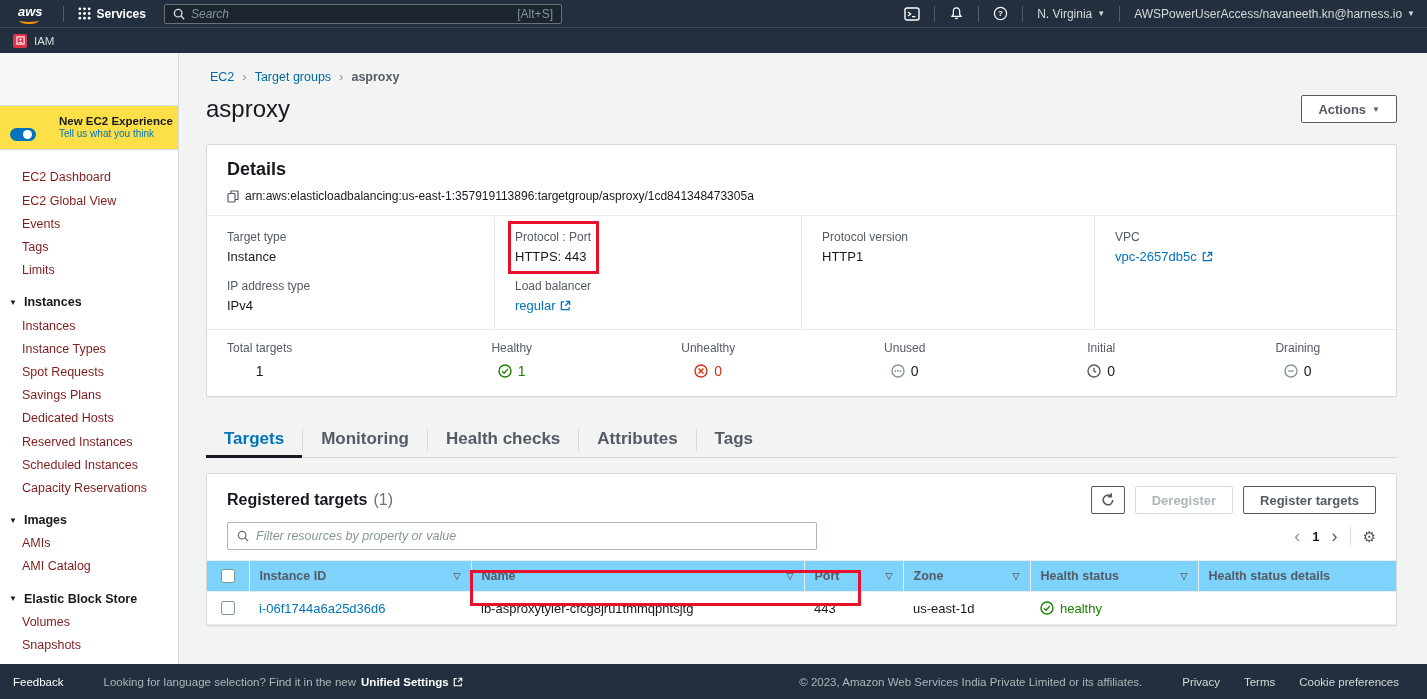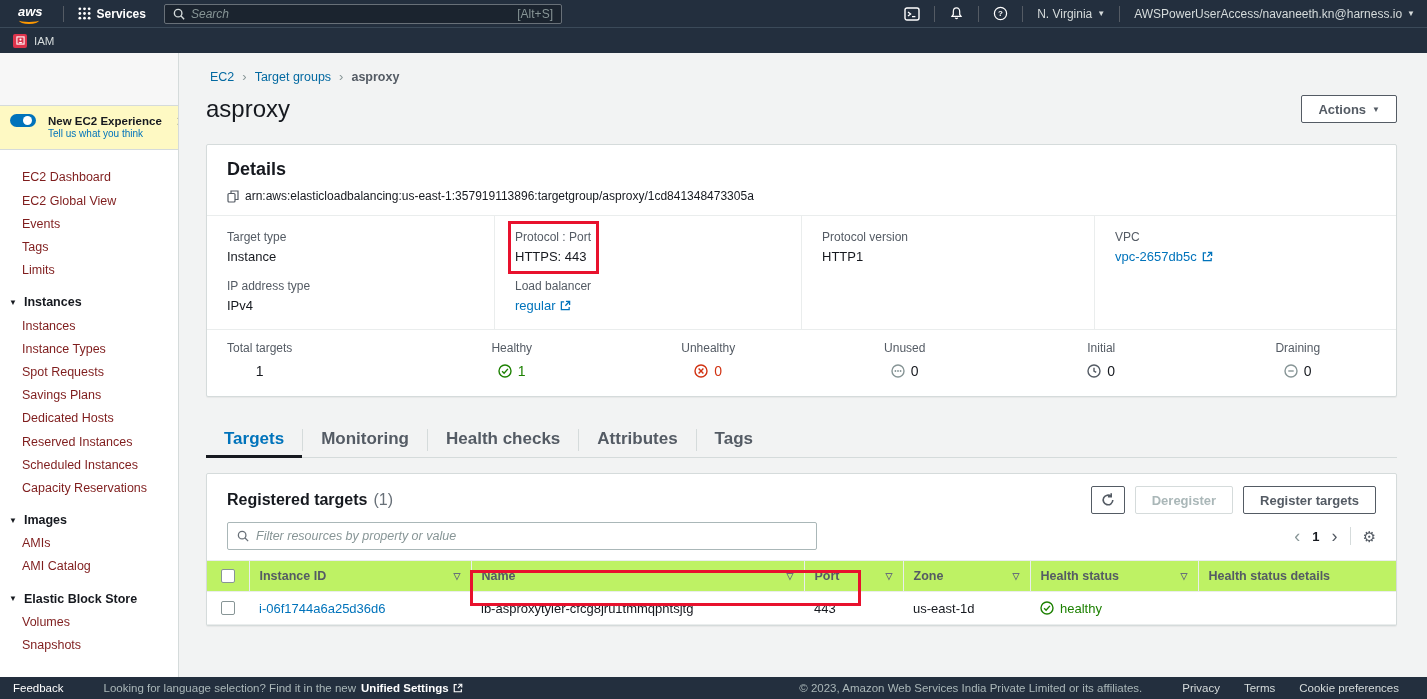--- a/index.html
+++ b/index.html
@@ -22,21 +22,21 @@
   .tb-text { color:#d5dbdb; font-size:12px; cursor:pointer; display:flex; align-items:center; gap:5px; white-space:nowrap; }
   .caret { font-size:8px; color:#d5dbdb; }
 
   .favbar { position:absolute; top:27px; left:0; width:1427px; height:26px; background:#232f3e; border-top:1px solid #3b4a59; display:flex; align-items:center; padding:0 13px; z-index:30; }
   .fav-item { display:flex; align-items:center; gap:7px; color:#d5dbdb; font-size:11.5px; cursor:pointer; }
   .iam-ic { width:14px; height:14px; background:#dd344c; border-radius:2px; display:flex; align-items:center; justify-content:center; }
 
   
   .sidebar { position:absolute; top:53px; left:0; width:179px; bottom:21px; background:#fff; border-right:1px solid #d5dbdb; overflow:hidden; z-index:10; }
   .side-gray { height:52px; background:#f7f7f7; }
-  .exp-box { background:#fef9c3; border-top:1px solid #d5dbdb; border-bottom:1px solid #d5dbdb; padding:8px 10px; display:flex; align-items:flex-start; gap:12px; }
+  .exp-box { background:#fde047; border-top:1px solid #d5dbdb; border-bottom:1px solid #d5dbdb; padding:8px 10px; display:flex; align-items:flex-end; gap:23px; }
   .toggle { width:26px; height:13px; background:#0073bb; border-radius:7px; position:relative; flex:none; cursor:pointer; }
   .toggle .knob { position:absolute; top:2px; left:13px; width:9px; height:9px; background:#fff; border-radius:50%; }
   .exp-text { line-height:1.25; }
   .exp-title { font-size:11.5px; font-weight:700; color:#16191f; white-space:nowrap; }
   .exp-sub { font-size:10px; color:#0073bb; cursor:pointer; }
   .exp-close { margin-left:auto; color:#545b64; font-size:13px; cursor:pointer; padding:0 2px; }
   .nav { padding:16px 0 0 0; }
   .nav-item { font-size:12.5px; color:#7f1d1d; padding:4.6px 8px 4.6px 22px; cursor:pointer; white-space:nowrap; }
   .nav-header { display:flex; align-items:center; gap:7px; font-size:12.5px; font-weight:700; color:#16191f; padding:4.6px 8px 4.6px 9px; margin-top:9px; cursor:pointer; white-space:nowrap; }
   .nav-header .tri { font-size:8px; color:#16191f; }
@@ -94,36 +94,36 @@
   .filterbox input { flex:1; border:none; outline:none; font-size:12.5px; font-family:"Liberation Sans",sans-serif; color:#16191f; }
   .filterbox input::placeholder { color:#879596; font-style:italic; }
   .pager { margin-left:auto; display:flex; align-items:center; gap:12px; }
   .pg-chev { font-size:18px; color:#879596; cursor:pointer; line-height:1; }
   .pg-chev.on { color:#545b64; }
   .pg-num { font-size:13px; font-weight:700; color:#16191f; }
   .pg-sep { width:1px; height:18px; background:#d5dbdb; }
   .gear { font-size:15px; color:#545b64; cursor:pointer; line-height:1; }
 
   table.tg { width:100%; border-collapse:collapse; table-layout:fixed; }
-  .tg th { background:#bef264; border-top:1px solid #eaeded; border-bottom:1px solid #eaeded; height:31px; font-size:12.5px; font-weight:700; color:#545b64; text-align:left; padding:0 10px; }
+  .tg th { background:#7dd3fc; border-top:1px solid #eaeded; border-bottom:1px solid #eaeded; height:31px; font-size:12.5px; font-weight:700; color:#545b64; text-align:left; padding:0 10px; }
   .tg th + th { border-left:1px solid #eaeded; }
   .tg td { height:33px; font-size:13px; color:#16191f; padding:0 10px; border-bottom:1px solid #eaeded; }
   .th-inner { display:flex; align-items:center; }
   .sort { margin-left:auto; font-size:9px; color:#687078; cursor:pointer; }
   .cb { width:14px; height:14px; border:1px solid #879596; border-radius:2px; background:#fff; cursor:pointer; margin:0 auto; }
   .link { color:#0073bb; cursor:pointer; }
   .health-cell { display:flex; align-items:center; gap:6px; color:#1d8102; }
 
   
   .anno { position:absolute; border:3px solid #e8112d; z-index:40; pointer-events:none; }
   .anno-1 { left:508px; top:221px; width:91px; height:53px; }
   .anno-2 { left:470px; top:570px; width:391px; height:36px; }
 
   
-  .footer { position:absolute; left:0; bottom:0; width:1427px; height:22px; background:#232f3e; display:flex; align-items:center; padding:0 28px 0 13px; z-index:30; font-size:11.5px; }
+  .footer { position:absolute; left:0; bottom:0; width:1427px; height:35px; background:#232f3e; display:flex; align-items:center; padding:0 28px 0 13px; z-index:30; font-size:11.5px; }
   .ft-feedback { color:#fff; font-weight:400; cursor:pointer; margin-right:40px; }
   .ft-lang { color:#aab7b8; }
   .ft-us { color:#fff; font-weight:700; margin-left:5px; cursor:pointer; display:inline-flex; align-items:center; gap:4px; }
   .ft-right { margin-left:auto; display:flex; align-items:center; gap:24px; }
   .ft-copy { color:#aab7b8; margin-right:16px; }
   .ft-link { color:#d5dbdb; cursor:pointer; }
 </style>
 </head>
 <body>
 

